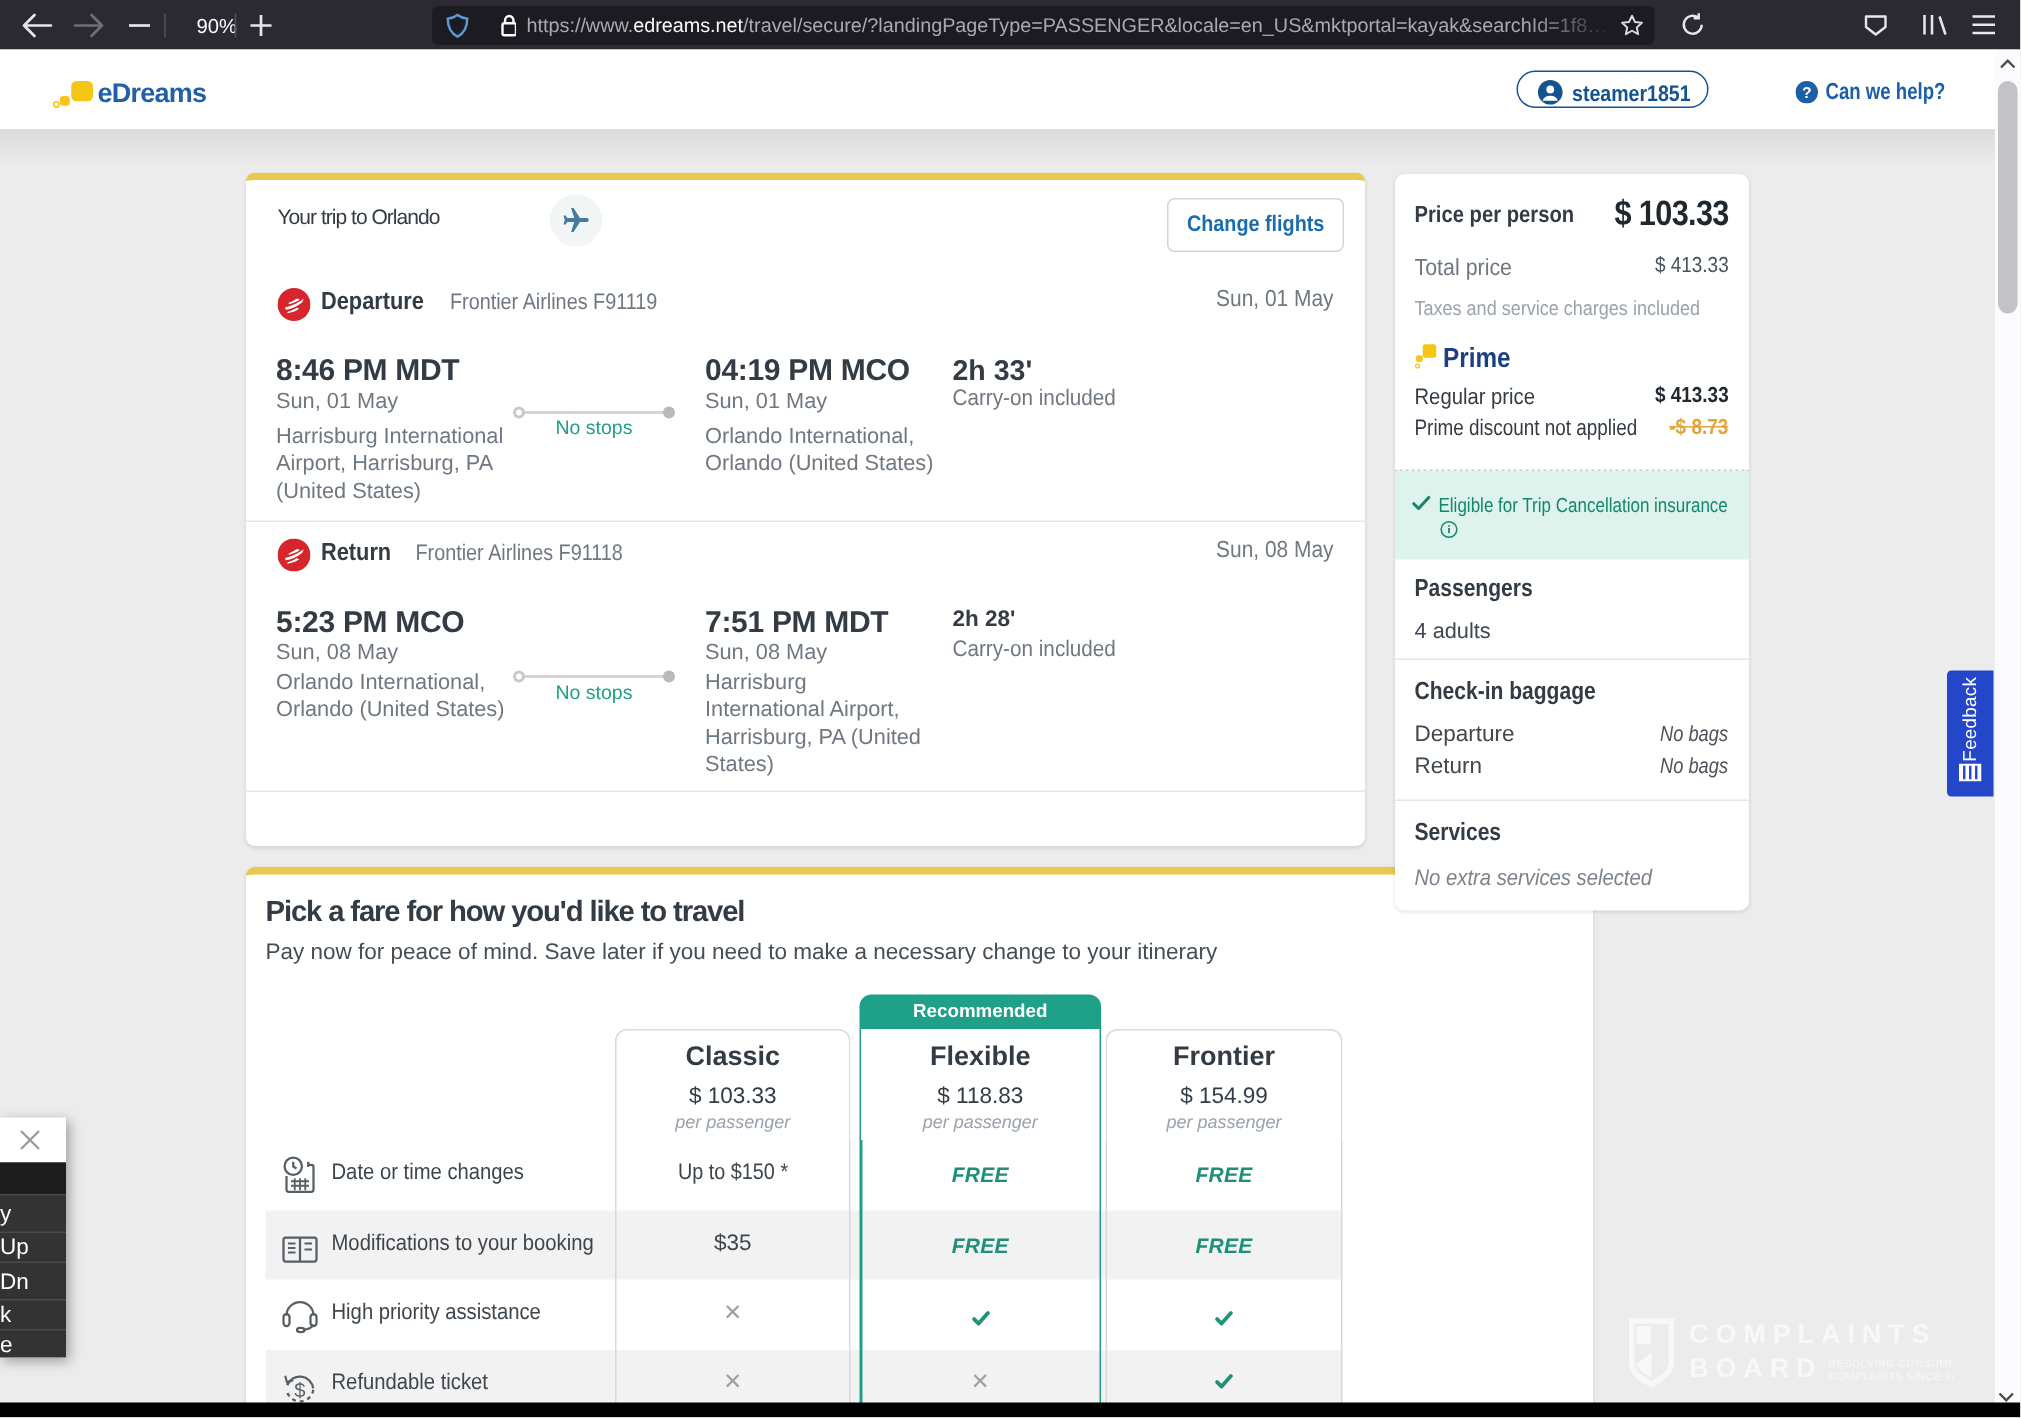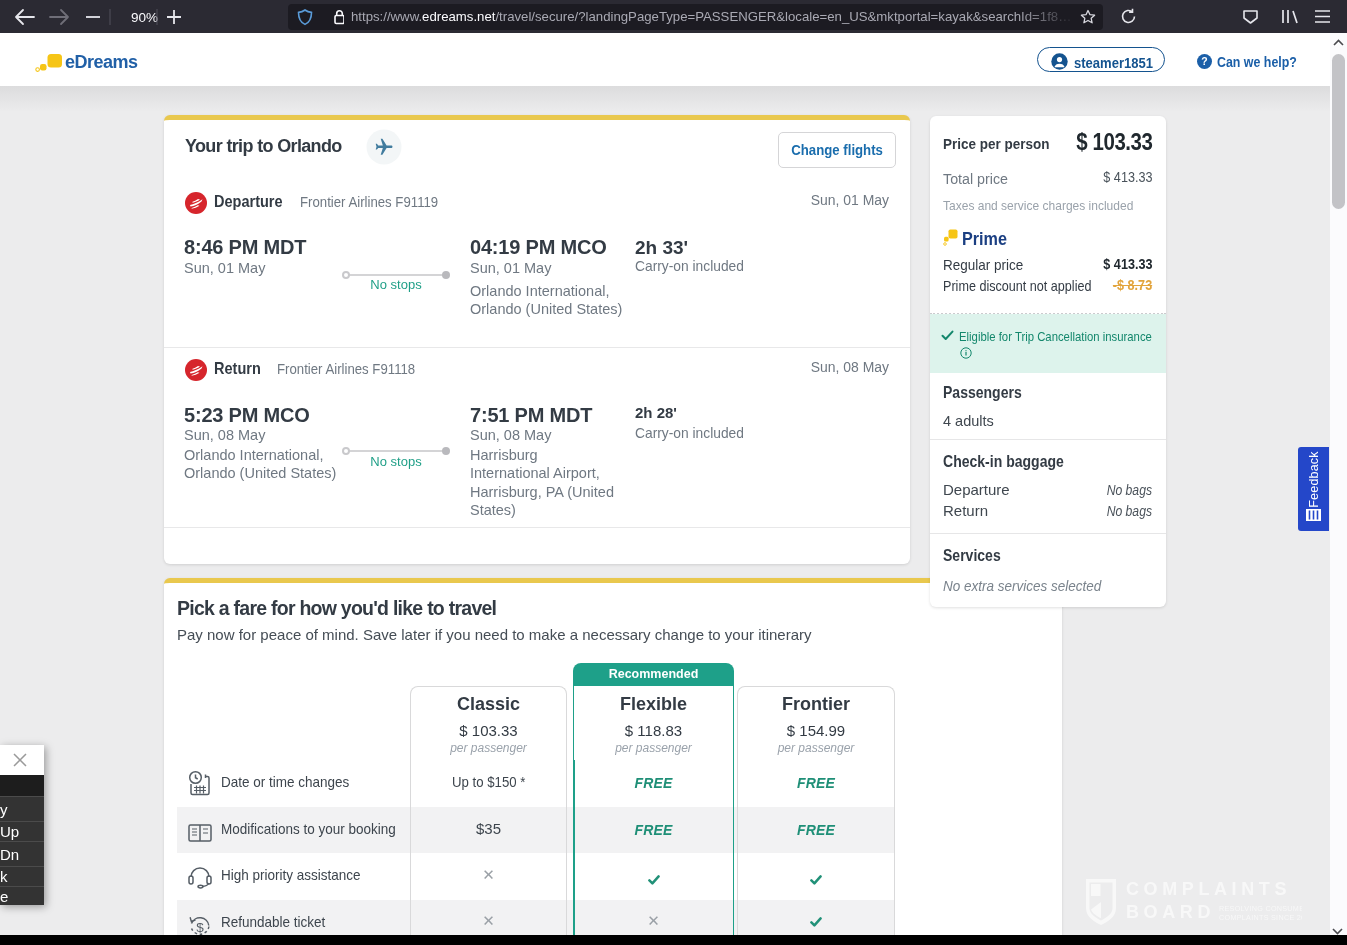--- a/index.html
+++ b/index.html
@@ -12,29 +12,29 @@
 #chrome { position:absolute; left:0; top:0; width:1347px; height:33px; background:#2b2a33; }
 #chrome svg { display:block; }
 #urlbar { position:absolute; left:288px; top:4px; width:815px; height:26px; background:#1c1b22; border-radius:4px; }
 .urltext { position:absolute; left:63px; top:5px; font-size:13.2px; color:#a9a9b3; white-space:nowrap; width:720px; overflow:hidden; }
 .urltext b { color:#fbfbfe; font-weight:400; }
 #urlfade { position:absolute; right:26px; top:0; width:60px; height:26px; background:linear-gradient(to right, rgba(28,27,34,0), #1c1b22); }
 
 
 #siteheader { position:absolute; left:0; top:33px; width:1330px; height:53px; background:#fff; }
 #bodyshadow { position:absolute; left:0; top:86px; width:1330px; height:26px; background:linear-gradient(to bottom,#dcdcdd,#ececed); }
-.pill { position:absolute; left:1037px; top:14px; width:128px; height:25px; border:1.6px solid #14538f; border-radius:15px; background:#fff; }
+.pill { position:absolute; left:1011px; top:14px; width:128px; height:25px; border:1.6px solid #14538f; border-radius:15px; background:#fff; }
 
 
 .card { position:absolute; background:#fff; box-shadow:0 1px 3px rgba(0,0,0,.12); }
 #card1 { left:164px; top:115px; width:746px; height:449px; border-radius:6px; border-top:5px solid #e9c84e; }
 #card2 { left:164px; top:578px; width:898px; height:358px; border-radius:6px 6px 0 0; border-top:5px solid #e9c84e; }
 #sidecard { left:930px; top:116px; width:236px; height:491px; border-radius:6px; }
 
-h1 { font-size:18px; color:#333b44; letter-spacing:-0.65px; font-weight:bold; }
+h1 { font-size:14px; color:#333b44; letter-spacing:-0.65px; font-weight:normal; }
 .nw { transform:scaleX(0.9); transform-origin:left center; }
 .nwr { transform:scaleX(0.87); transform-origin:right center; }
 
 
 .time { font-size:20px; font-weight:bold; color:#333b44; letter-spacing:-0.2px; }
 .fline { font-size:14.5px; color:#6f7882; line-height:18.4px; }
 .stopline { position:absolute; height:2px; background:#d4d4d6; }
 .stopdot { position:absolute; width:8px; height:8px; border-radius:50%; }
 .stripe { background:#f2f2f3; }
 .colbox { position:absolute; border:1px solid #d9d9da; background:#fff; }
@@ -148,20 +148,21 @@
     <svg class="abs" style="left:21px;top:72px" width="22" height="22" viewBox="0 0 22 22">
       <circle cx="11" cy="11" r="11" fill="#d6252c"></circle>
       <path d="M5.5 14.5 C9 14 13 12.5 16.5 9.5 L17.5 7.2 C13 10.5 8.5 12.3 5 13 Z M7.5 10.8 C10 10.3 12.5 9.3 15 7.6 L13 7 C11 8.3 9.3 9.2 7.5 9.8 Z M6.5 16.8 C9.5 16.3 12 15.5 14.5 13.8 L12.8 13.2 C11 14.4 9 15.3 6.8 15.9 Z" fill="#fff"></path>
     </svg>
     <span class="abs" style="left:50px;top:72px;font-size:16.5px;font-weight:bold;color:#333b44;transform:scaleX(0.88);transform-origin:left center">Departure</span>
     <span class="abs" style="left:136px;top:73px;font-size:15px;color:#6f7882;transform:scaleX(0.88);transform-origin:left center">Frontier Airlines F91119</span>
     <span class="abs" style="right:21px;top:71px;font-size:15.5px;color:#6f7882;transform:scaleX(0.9);transform-origin:right center">Sun, 01 May</span>
 
     <div class="abs time" style="left:20px;top:116px">8:46 PM MDT</div>
     <div class="abs fline" style="left:20px;top:139px">Sun, 01 May</div>
+    <div class="abs fline" style="left:20px;top:162px;width:190px">Harrisburg International<br>Airport, Harrisburg, PA<br>(United States)</div>
     <div class="stopline" style="left:182px;top:154px;width:100px"></div>
     <div class="stopdot" style="left:178px;top:151px;border:2px solid #c9c9cc;background:#fff"></div>
     <div class="stopdot" style="left:278px;top:151px;background:#b9b9bd"></div>
     <div class="abs" style="left:182px;top:157px;width:100px;text-align:center;font-size:13px;color:#1f9f87">No stops</div>
     <div class="abs time" style="left:306px;top:116px">04:19 PM MCO</div>
     <div class="abs fline" style="left:306px;top:139px">Sun, 01 May</div>
     <div class="abs fline" style="left:306px;top:162px;width:240px">Orlando International,<br>Orlando (United States)</div>
     <div class="abs" style="left:471px;top:117px;font-size:19px;font-weight:bold;color:#333b44">2h 33'</div>
     <div class="abs" style="left:471px;top:137px;font-size:15px;color:#6f7882;transform:scaleX(0.92);transform-origin:left center">Carry-on included</div>
 

